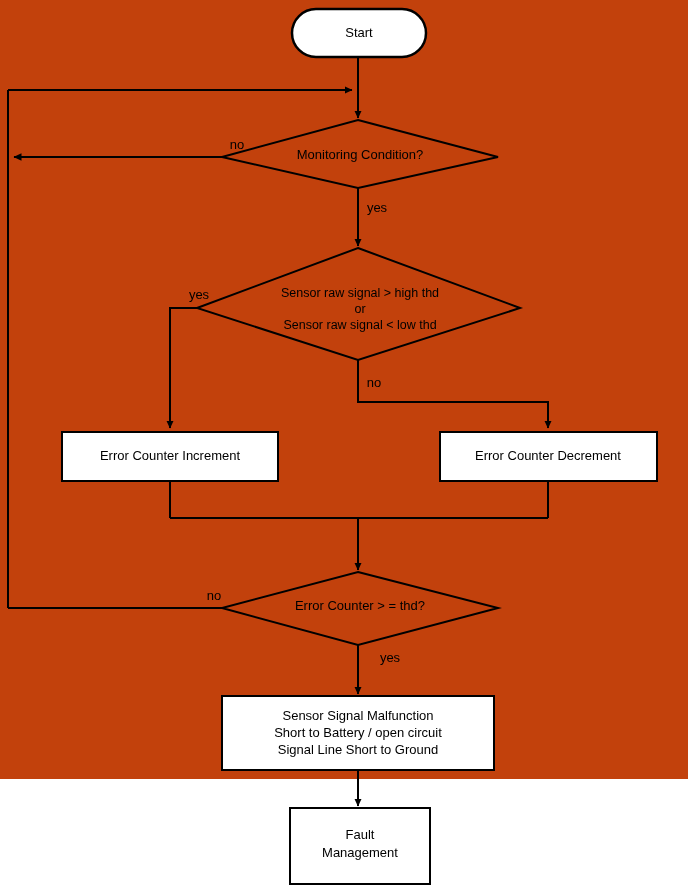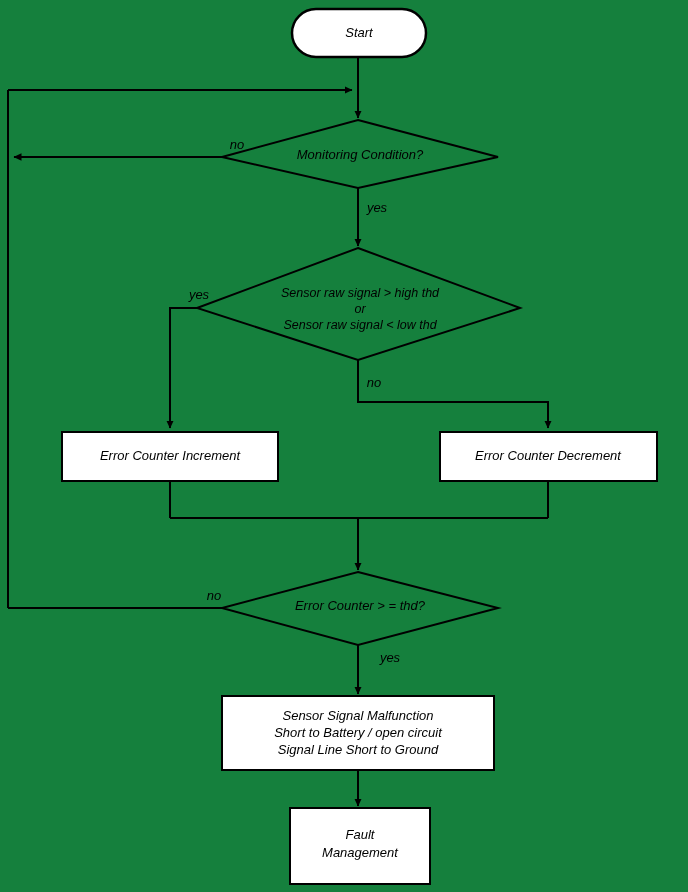--- a/index.html
+++ b/index.html
@@ -9,23 +9,22 @@
   }
   body {
     width: 688px;
     height: 892px;
     font-family: "Liberation Sans", sans-serif;
     overflow: hidden;
   }
   #flowchart-root {
     position: relative;
     width: 688px;
-    height: 892px;
-    background: #15803d;
-    font-style: italic;
+    height: 779px;
+    background: #c2410c;
   }
   svg.flow-canvas {
     position: absolute;
     top: 0;
     left: 0;
     width: 688px;
     height: 892px;
     display: block;
   }
   .node-shape {

